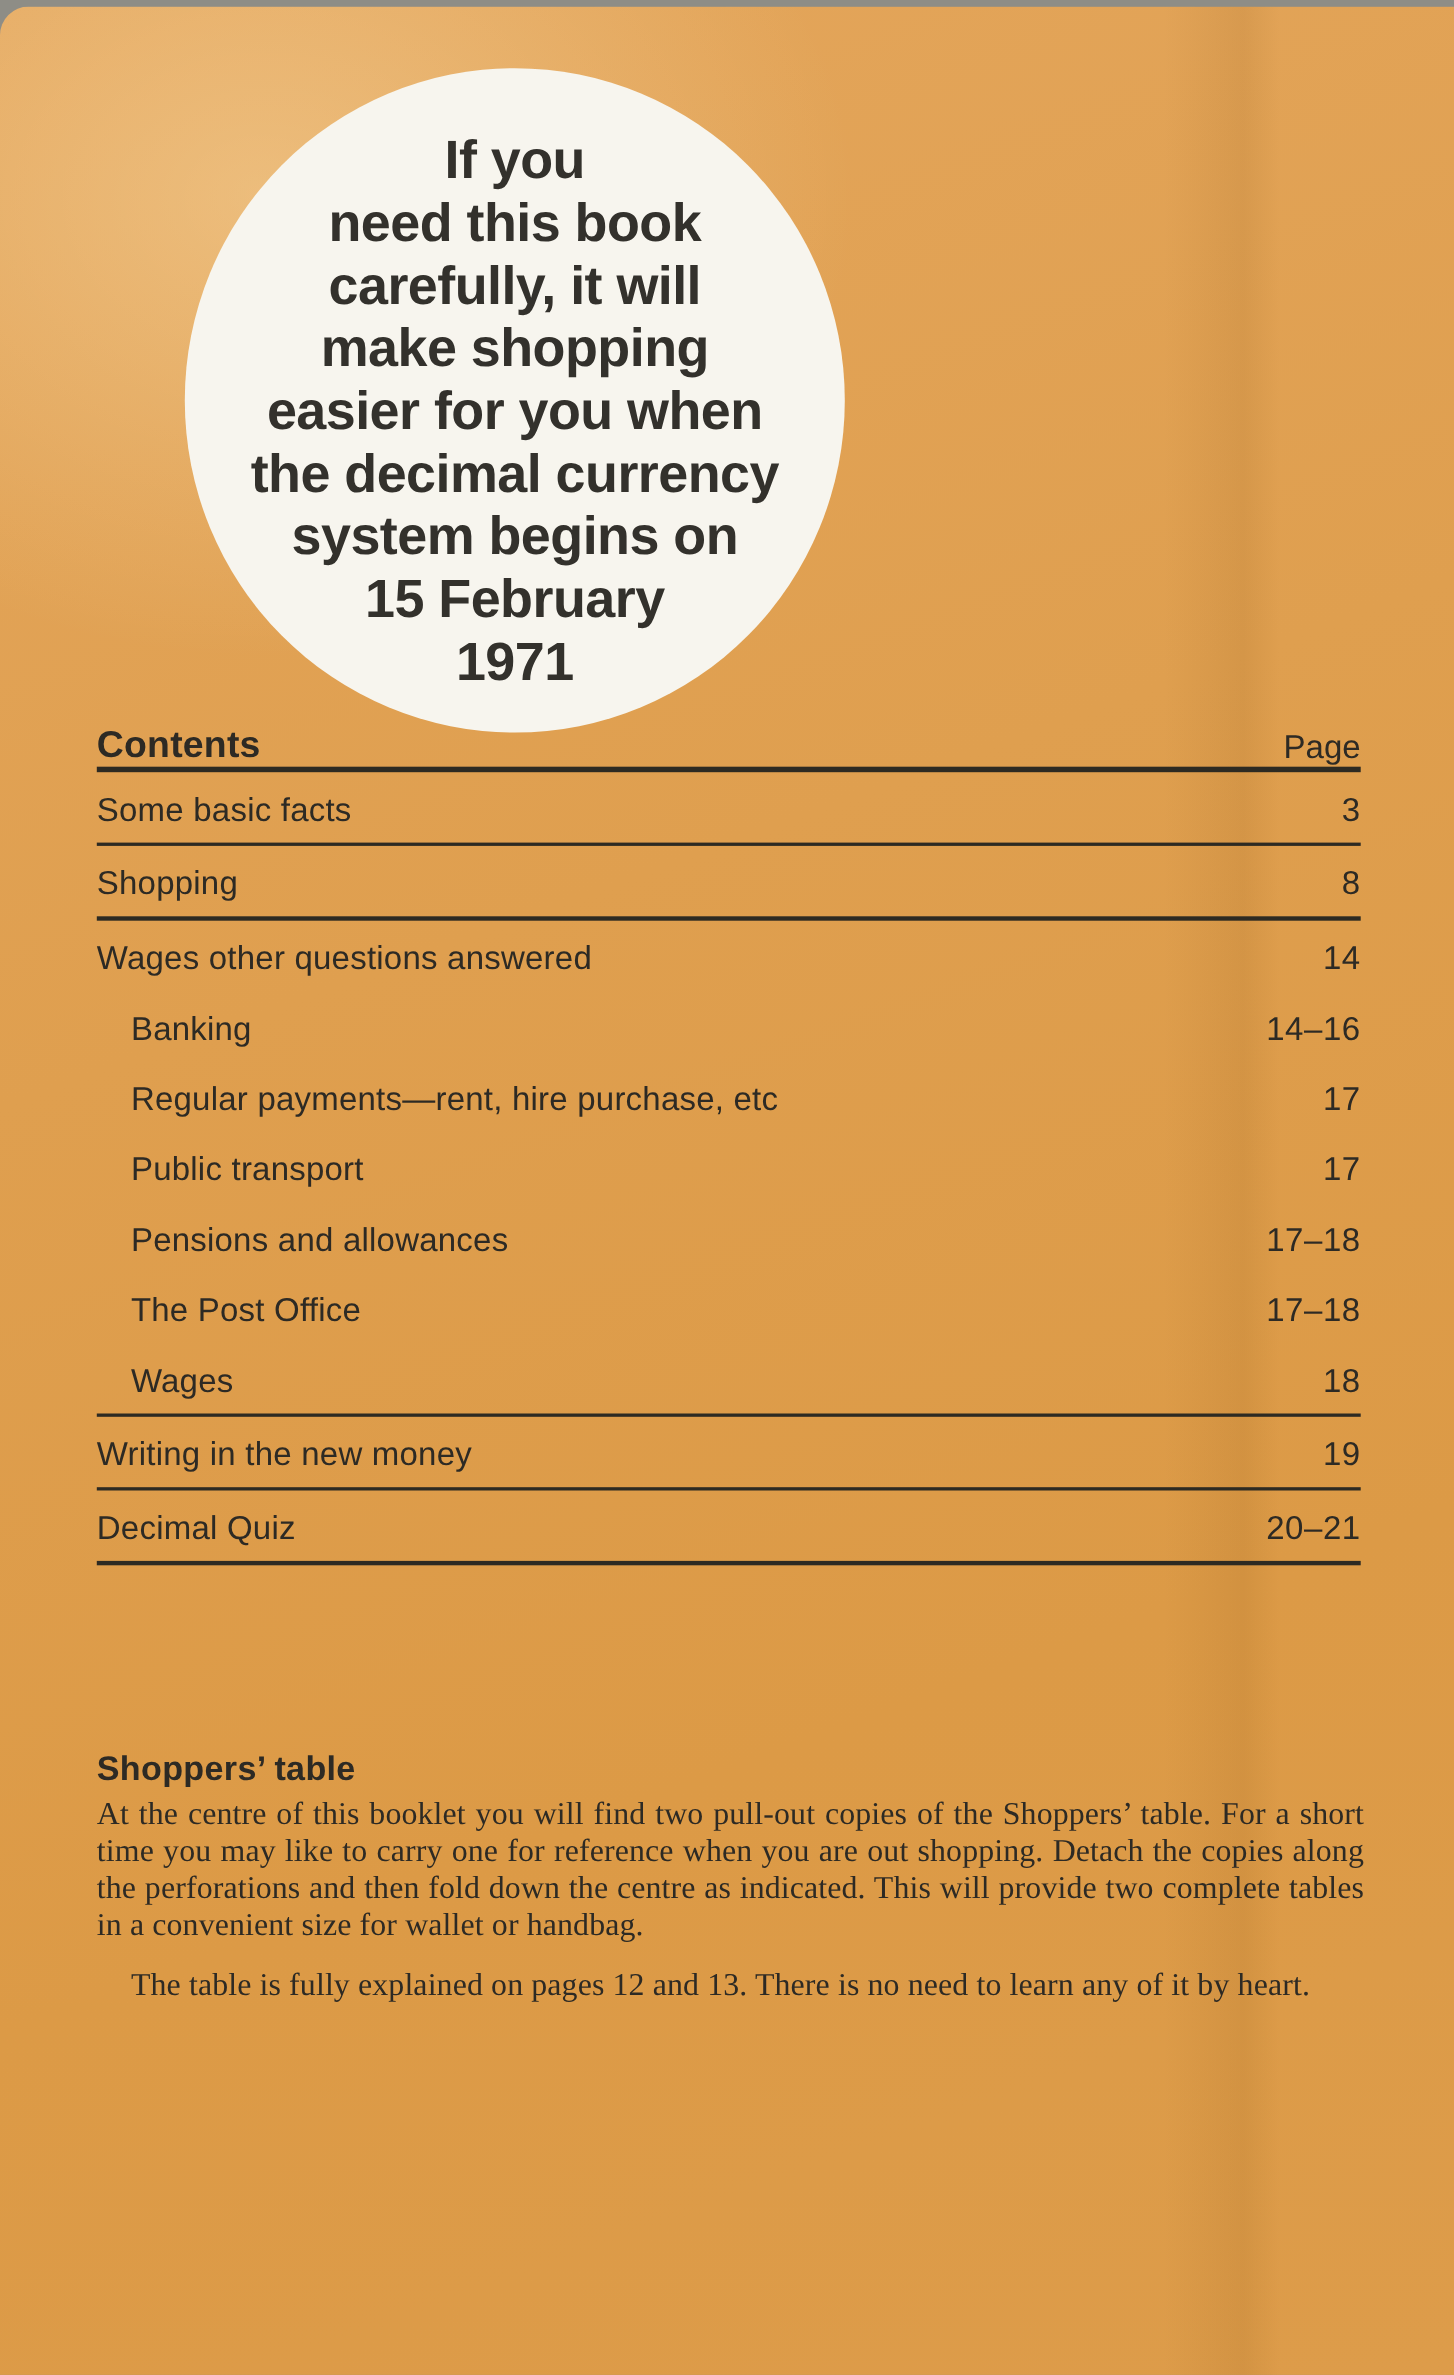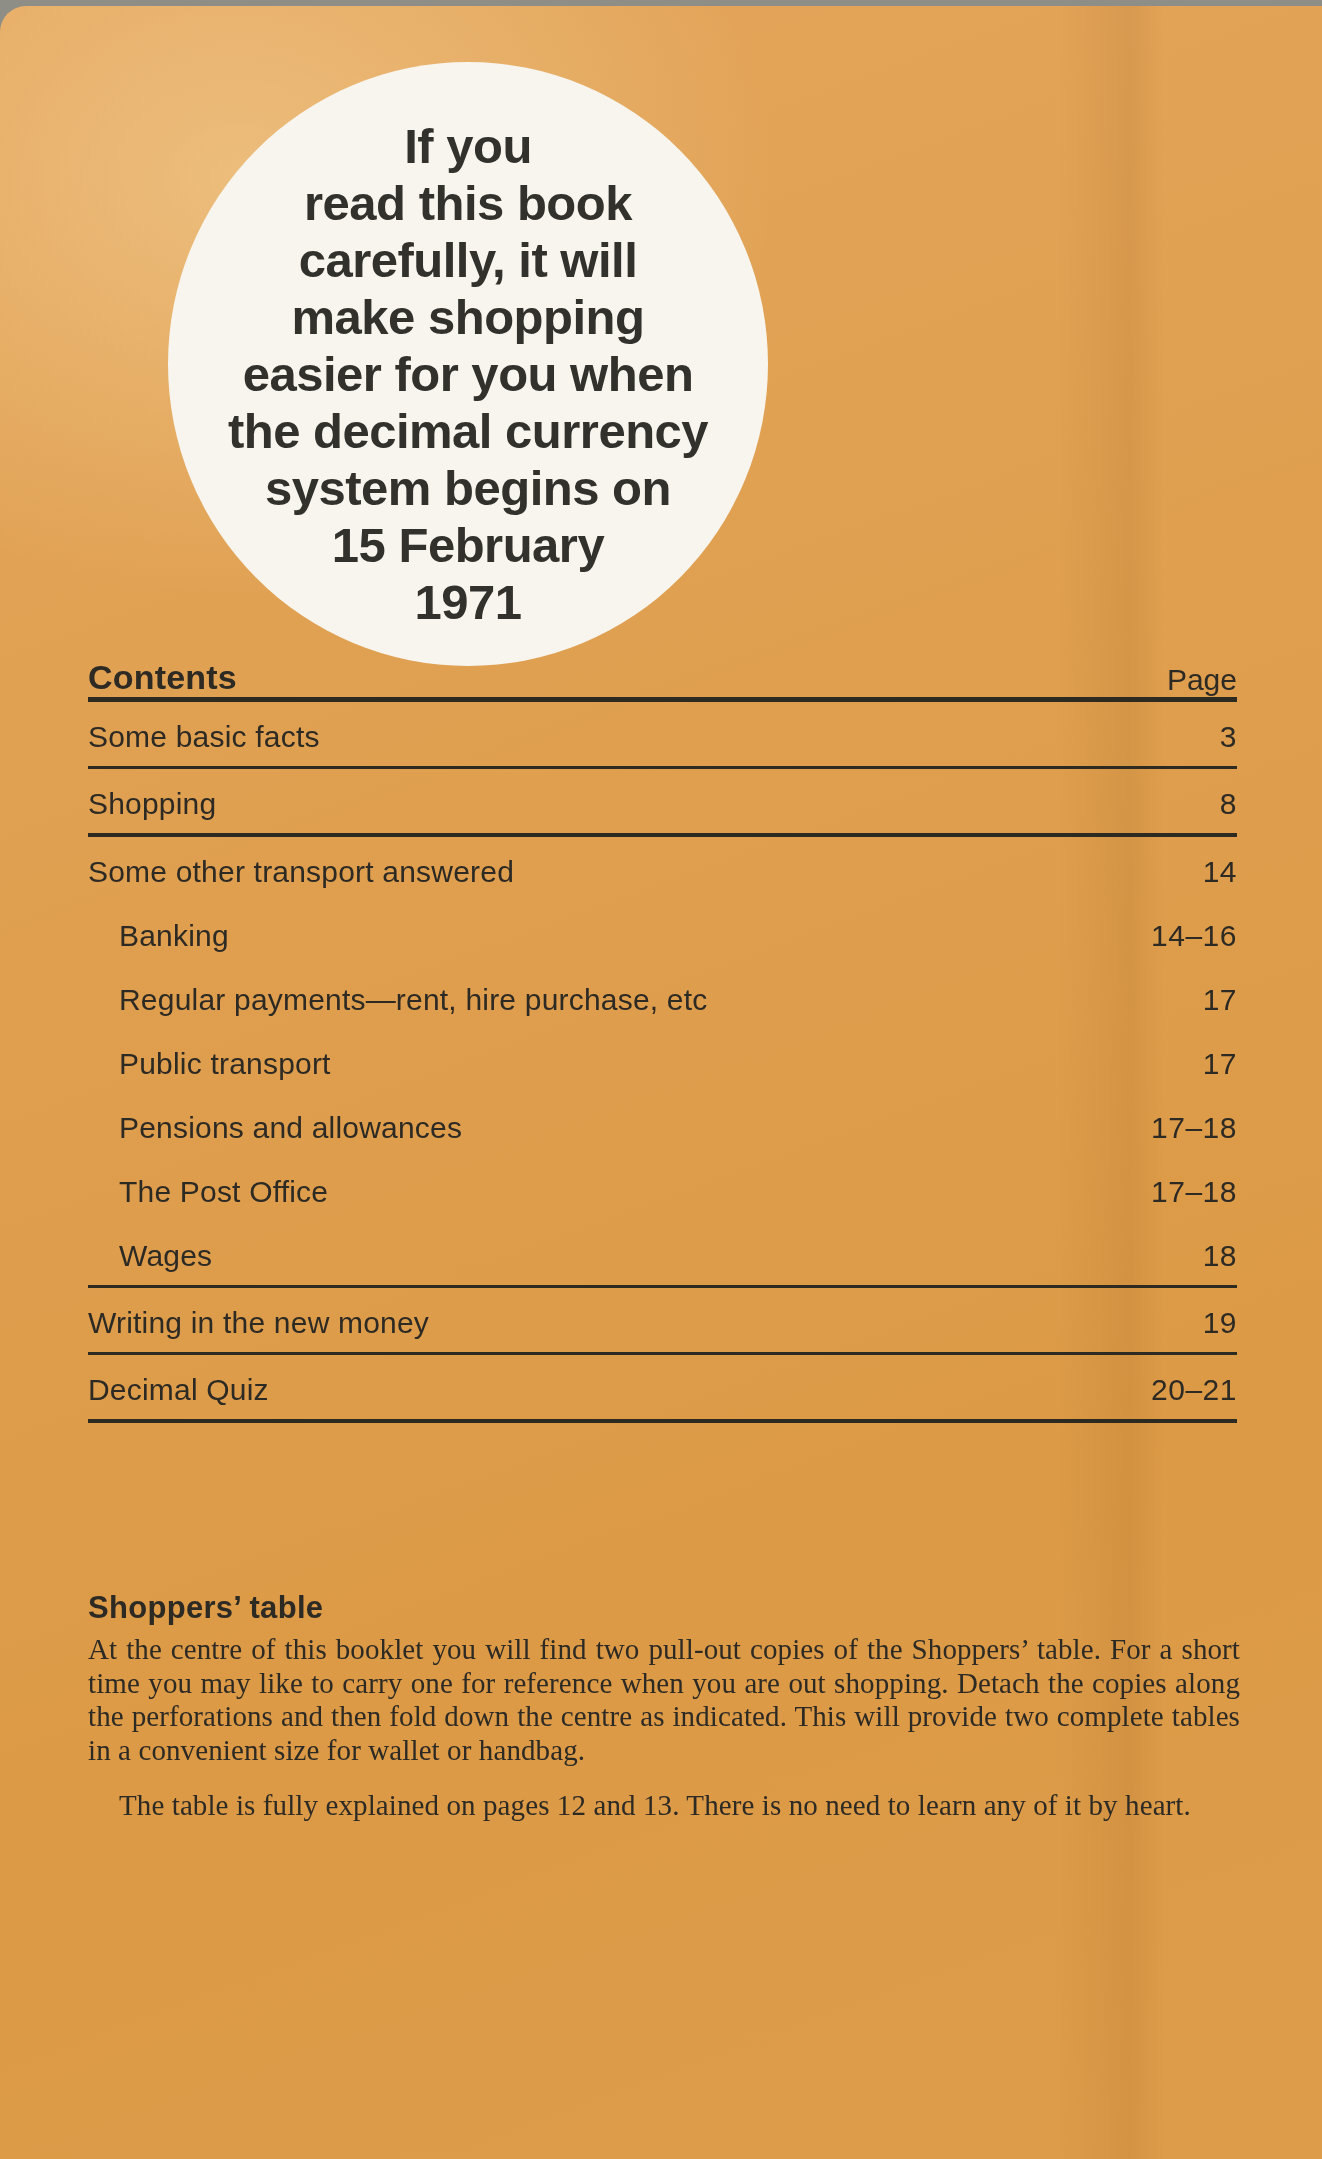--- a/index.html
+++ b/index.html
@@ -84,21 +84,21 @@
   .shoppers p.indent{text-indent:31px;margin-top:22px;}
 </style>
 </head>
 <body>
 
 <div class="page">
 
   <div class="badge">
     <div class="badge-text">
       <div>If you</div>
-      <div>read this book</div>
+      <div>need this book</div>
       <div>carefully, it will</div>
       <div>make shopping</div>
       <div>easier for you when</div>
       <div>the decimal currency</div>
       <div>system begins on</div>
       <div>15 February</div>
       <div>1971</div>
     </div>
   </div>
 
@@ -112,21 +112,21 @@
       <span class="lbl">Some basic facts</span>
       <span class="pg">3</span>
     </div>
 
     <div class="row ruled ruled-4">
       <span class="lbl">Shopping</span>
       <span class="pg">8</span>
     </div>
 
     <div class="row">
-      <span class="lbl">Some other transport answered</span>
+      <span class="lbl">Wages other questions answered</span>
       <span class="pg">14</span>
     </div>
 
     <div class="row indent">
       <span class="lbl">Banking</span>
       <span class="pg">14–16</span>
     </div>
 
     <div class="row indent">
       <span class="lbl">Regular payments—rent, hire purchase, etc</span>

